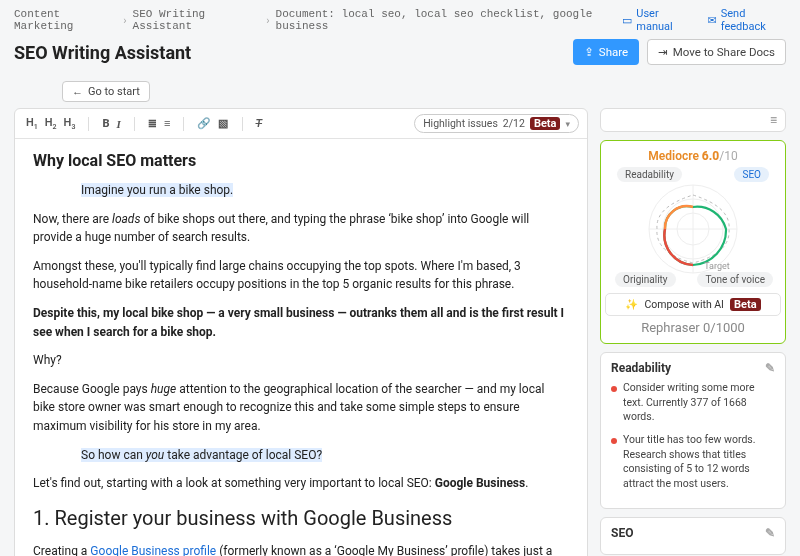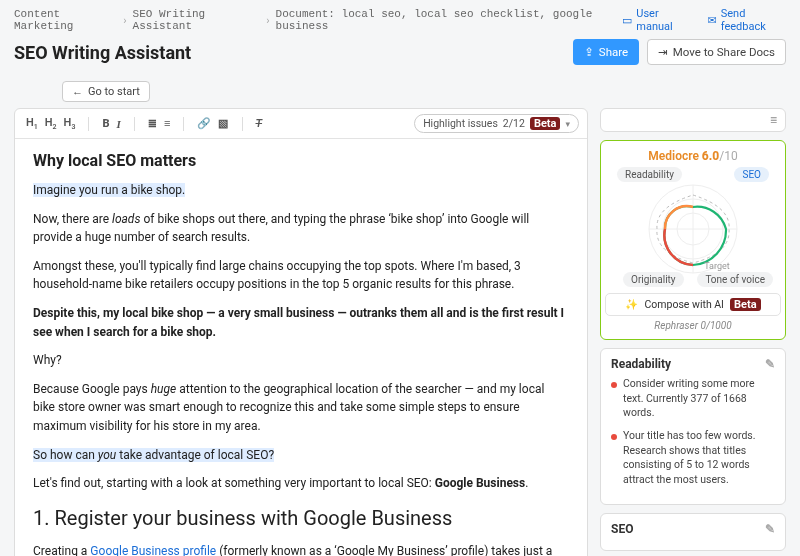--- a/index.html
+++ b/index.html
@@ -46,33 +46,33 @@
   .tool-group { display:flex; align-items:center; gap:1px; }
   .tbtn { padding:2px 3px; cursor:pointer; color:#555; font-size:11px; font-weight:600;}
   .divider { width:1px; height:14px; background:#ddd; }
   .highlight-pill { border:1px solid #ccc; border-radius:12px; padding:2px 8px; display:flex; align-items:center; gap:5px; font-size:10.5px;}
   .badge-beta { background:#7f1d1d; color:#fff; border-radius:3px; padding:0 4px; font-size:11px; font-weight:700;}
   .arrow-sm { color:#888; font-size:9px;}
   .editor-body { padding:10px 18px 0; overflow:hidden; font-size:12px; line-height:1.55; color:#222;}
   .editor-body h1 { font-size:16px; font-weight:700; margin-bottom:7px; }
   .editor-body h2 { font-size:20px; font-weight:400; margin:10px 0 8px; }
   .editor-body p { margin-bottom:10px;}
-  .editor-body .hl { background: rgba(70,150,255,0.18); }
+  .editor-body .hl { background: rgba(70,150,255,0.18); margin-left: 48px; }
   .editor-body .link { color:#1a6dd6; }
   .editor-body em { font-style: italic;}
   .editor-body strong { font-weight:700;}
   .side-panel { background:#fff; border:1px solid #84cc16; border-radius:6px; padding:8px 4px; font-size:11px;}
   .score-head { text-align:center; color:#e78a26; font-weight:600; font-size:12px; }
   .score-head .scmax { color:#aaa; font-weight:400;}
   .radar-wrap { position:relative; width:160px; height:120px; margin:4px auto 0;}
   .radar-label { position:absolute; background:#f1f2f3; border-radius:10px; padding:2px 8px; font-size:10px; color:#555;}
   .radar-label.active { background:#e6f0fb; color:#1a6dd6;}
   .target-label { font-size:9px; color:#999;margin-left:24px;}
   .compose-row { border:1px solid #e3e3e3; border-radius:5px; text-align:center; padding:4px; font-size:10.5px; display:flex; align-items:center; justify-content:center; gap:6px; margin-top:6px; cursor:pointer;}
-  .rephraser-row { text-align:center; color:#888; font-size:10px; margin-top:4px;font-style:italic;}
+  .rephraser-row { text-align:center; color:#888; font-size:13px; margin-top:4px;}
   .section-card { background:#fff; border:1px solid #ddd; border-radius:6px; padding:8px 10px;}
   .section-head { display:flex; justify-content:space-between; align-items:center; font-size:12px; font-weight:700; margin-bottom:6px;}
   .tips { list-style:none; font-size:10.5px; color:#444;}
   .tips li { position:relative; padding-left:12px; margin-bottom:8px; line-height:1.4;}
   .tips li::before { content:''; position:absolute; left:0; top:5px; width:6px; height:6px; border-radius:50%;}
   .tips.red li::before { background:#e84b3d;}
   .pencil { color:#aaa; font-size:12px; cursor:pointer;}
   .side-menu { background:#fff; border:1px solid #ddd; border-radius:6px; height:24px; display:flex; align-items:center; justify-content:flex-end; padding-right:8px; color:#888; cursor:pointer;}
 </style>
 </head>
@@ -191,21 +191,21 @@
           <line x1="36" y1="62" x2="124" y2="62" stroke="#eee"></line>
 
           <path d="M80 28 Q118 40 116 62 Q118 86 80 96 Q42 86 44 62 Q42 40 80 28 Z" fill="none" stroke="#bbb" stroke-dasharray="3 3"></path>
 
           <path d="M80 40 A30 30 0 0 1 113 62 A35 35 0 0 1 80 98 A30 30 0 0 1 52 62 A22 22 0 0 1 80 40 Z" fill="none" stroke="#1fb573" stroke-width="2.2"></path>
           <path d="M52 62 A22 22 0 0 1 80 40" fill="none" stroke="#ff8c3f" stroke-width="2.5"></path>
           <path d="M80 98 A30 30 0 0 1 52 62" fill="none" stroke="#e84b3d" stroke-width="2.5"></path>
         </svg>
         <div class="radar-label" style="top:0;left:4px">Readability</div>
         <div class="radar-label active" style="top:0;right:4px">SEO</div>
-        <div class="radar-label" style="bottom:0;left:10px">Originality</div>
+        <div class="radar-label" style="bottom:0;left:2px">Originality</div>
         <div class="radar-label" style="bottom:0;right:0">Tone of voice</div>
         <div class="target-label" style="position:absolute;bottom:16px;left:50%;transform:translateX(-50%)">Target</div>
       </div>
       <div class="compose-row">
         <span>✨</span>
         <span>Compose with AI</span>
         <span class="badge-beta">Beta</span>
       </div>
       <div class="rephraser-row">Rephraser  0/1000</div>
     </div>

